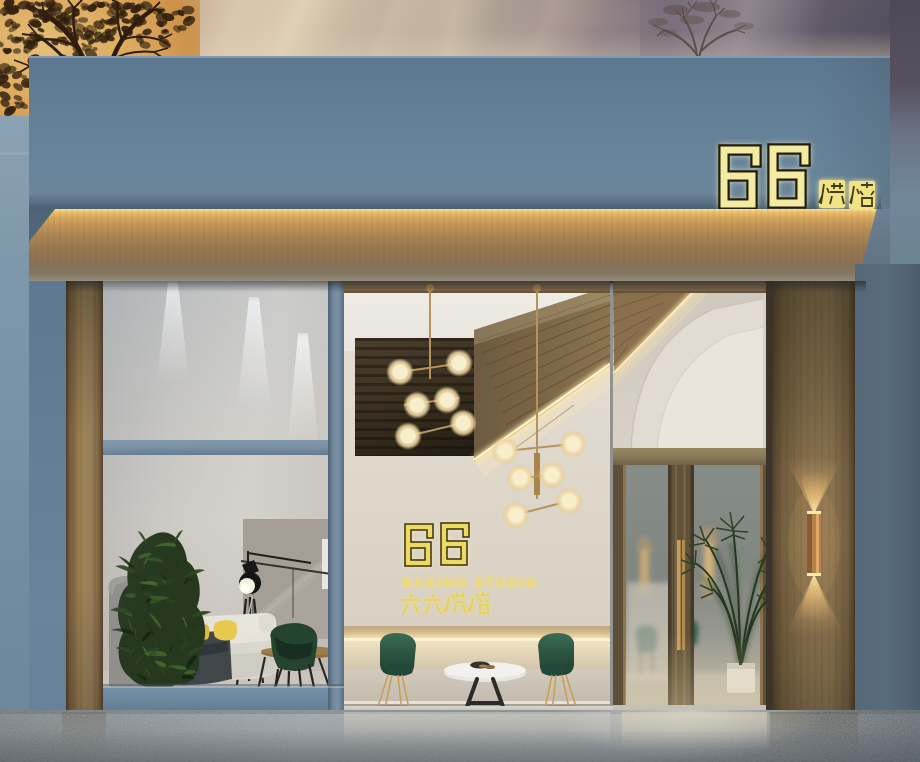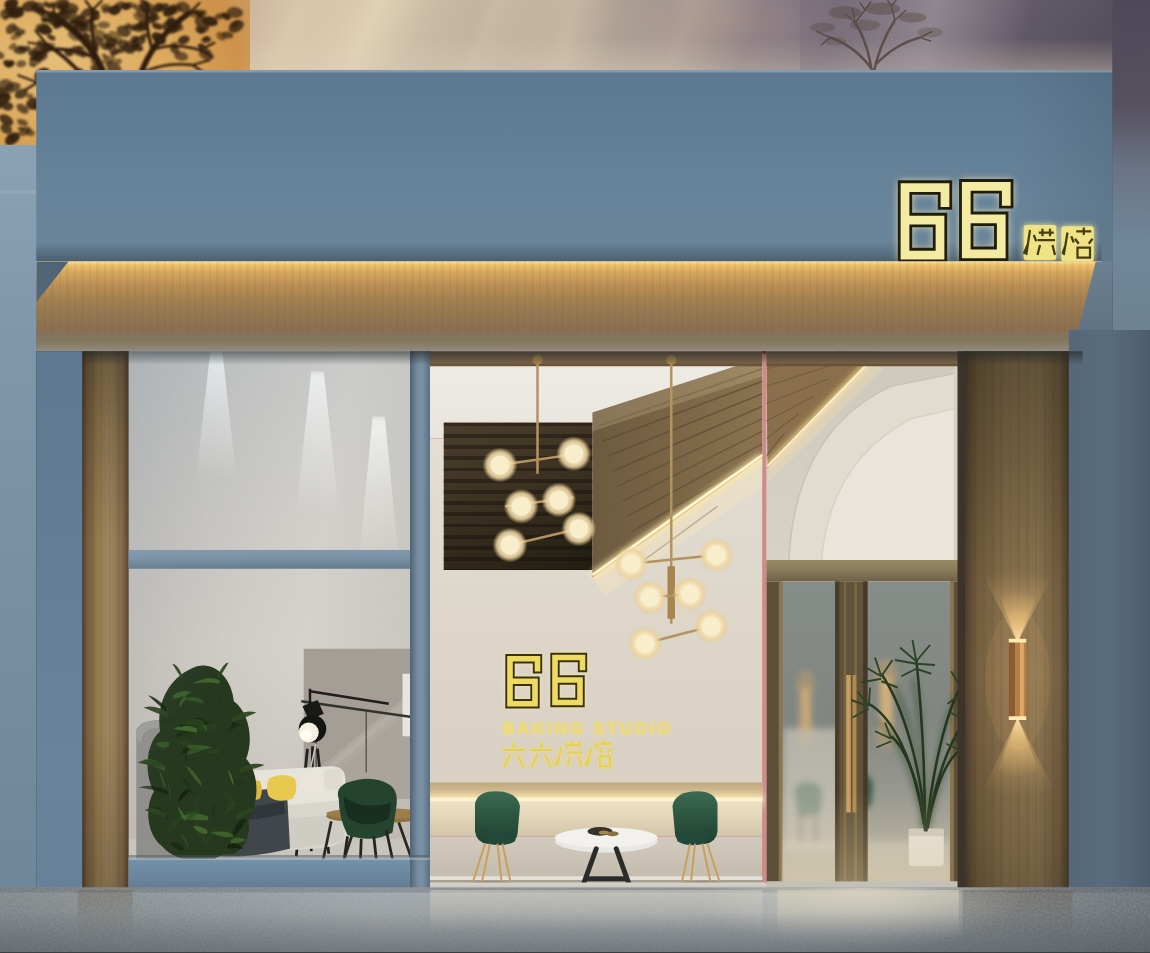--- a/index.html
+++ b/index.html
@@ -523,21 +523,21 @@
       </g>
     </svg>
   </div>
 
   <div class="abs" style="left:103px;top:440px;width:225px;height:15px;
     background:linear-gradient(180deg,#8096a9 0%,#7b92a6 40%,#62788c 100%);"></div>
 
   <div class="abs" style="left:328px;top:281px;width:16px;height:432px;
     background:linear-gradient(90deg,#4f6376 0%,#73899d 35%,#7b92a6 60%,#5a6e81 100%);"></div>
 
-  <div class="abs" style="left:344px;top:281px;width:266px;height:432px;overflow:hidden;background:#b91c1c;padding-left:20px;">
+  <div class="abs" style="left:344px;top:281px;width:266px;height:432px;overflow:hidden;background:#eab308;">
 
     <div class="abs" style="left:0;top:0;width:266px;height:70px;
       background:linear-gradient(180deg,#efece6 0%,#e9e5de 100%);"></div>
 
     <div class="abs" style="left:0;top:70px;width:266px;height:290px;
       background:linear-gradient(180deg,#e3ddd3 0%,#ddd6c9 50%,#d8d0c2 100%);"></div>
 
     <div class="abs" style="left:11px;top:57px;width:119px;height:118px;
       background:repeating-linear-gradient(180deg,rgba(16,12,8,.4) 0 3px,rgba(0,0,0,0) 3px 9px),linear-gradient(160deg,#4a3e2c 0%,#3f3424 40%,#2f2719 75%,#221c12 100%);"></div>
 

